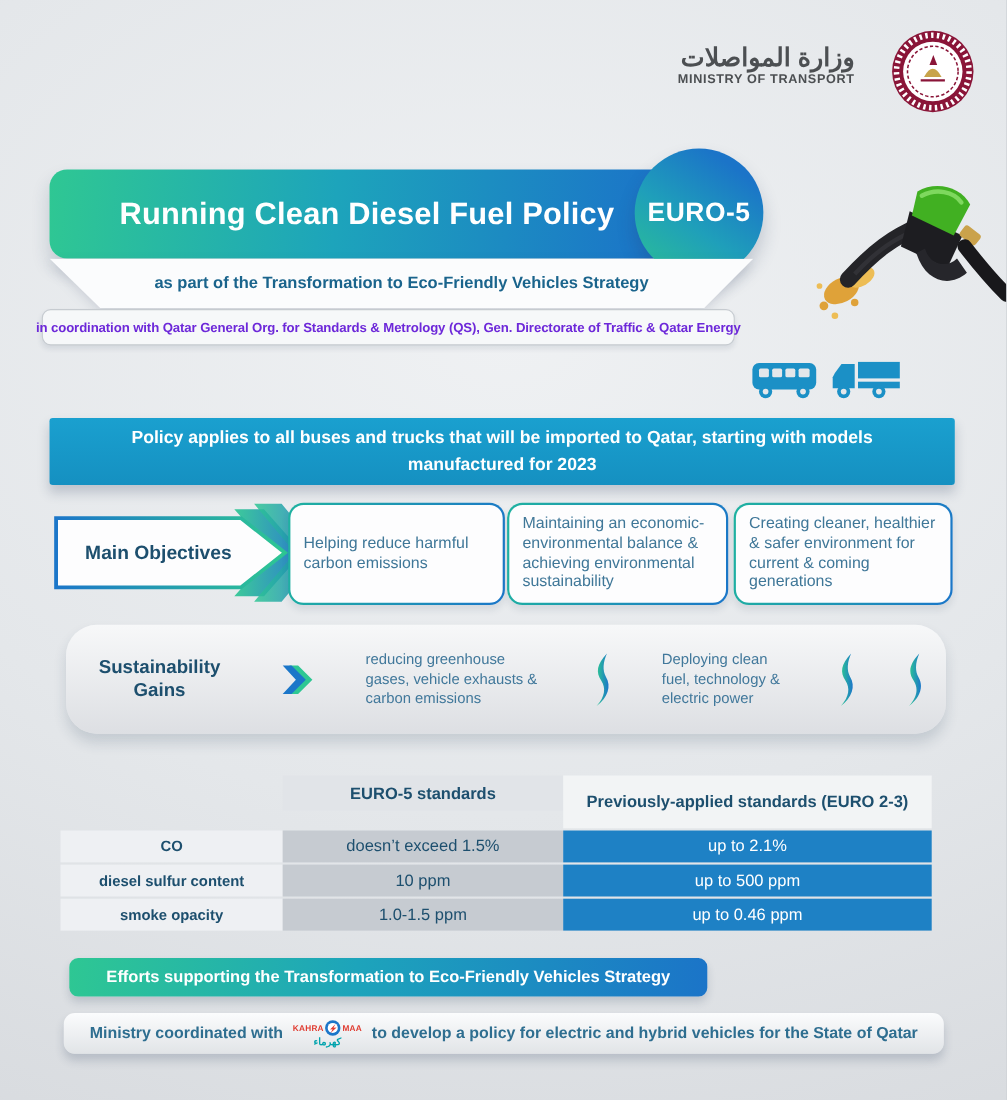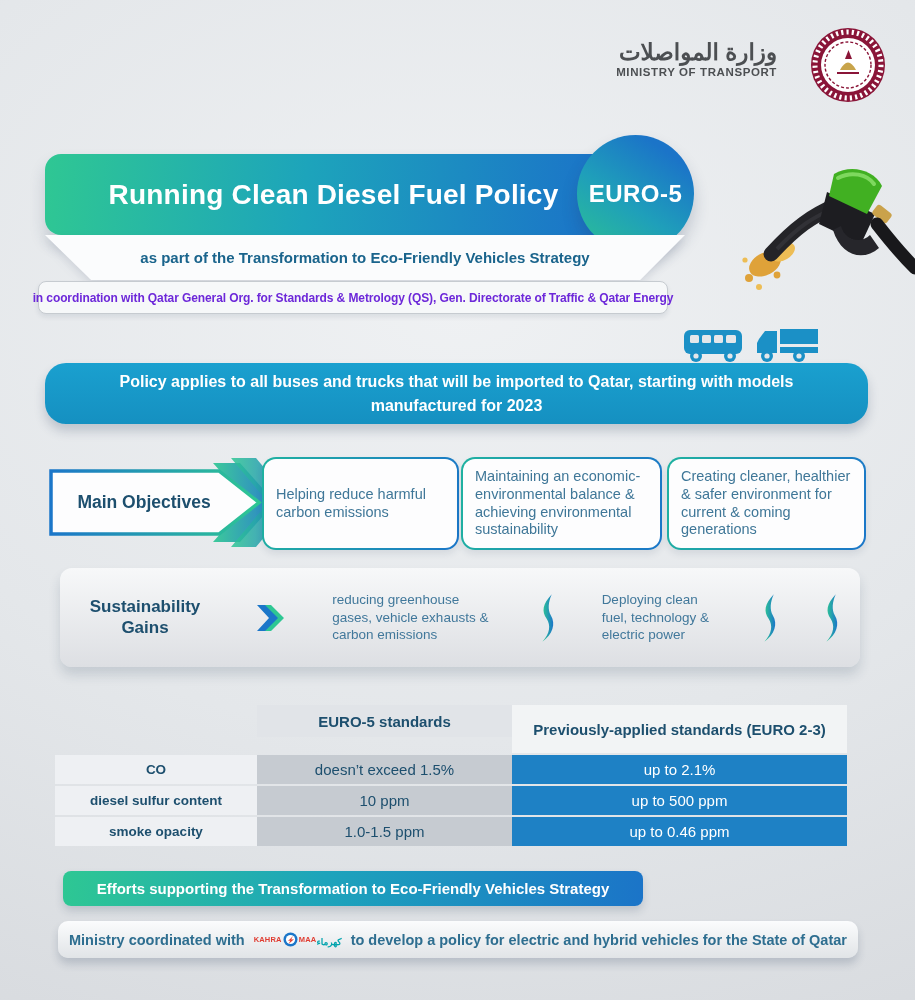--- a/index.html
+++ b/index.html
@@ -44,21 +44,21 @@
     display:flex;align-items:center;justify-content:center;white-space:nowrap;
   }
   .coord-pill span{color:#6d28d9;font-size:12px;font-weight:bold;letter-spacing:-.1px;}
 
   
   .nozzle{right:0;top:132px;width:178px;height:168px;}
 
   
   .vehicles{left:683px;top:327px;width:140px;height:36px;display:flex;gap:12px;align-items:flex-end;}
   .policy-banner{
-    left:45px;top:363px;width:823px;height:61px;border-radius:21px;
+    left:45px;top:380px;width:823px;height:61px;border-radius:3px;
     background:linear-gradient(180deg,#1aa0cf 0%,#1590c1 100%);
     box-shadow:0 7px 11px rgba(40,60,90,.22);
     display:flex;align-items:center;justify-content:center;
   }
   .policy-banner span{color:#fff;font-size:16px;font-weight:bold;text-align:center;max-width:762px;line-height:1.45;}
 
   
   .obj-arrow{left:43px;top:457px;width:250px;height:91px;}
   .obj-arrow .label{
     position:absolute;left:16px;top:0;width:170px;height:91px;
@@ -74,21 +74,21 @@
     box-sizing:border-box;width:100%;height:100%;border-radius:12px;background:#fdfdfe;
     display:flex;align-items:center;padding:6px 12px;
     color:#3f7798;font-size:14.5px;line-height:1.24;font-weight:500;
   }
   .obj1{left:262px;top:457px;width:193px;}
   .obj2{left:461px;top:457px;width:197px;}
   .obj3{left:667px;top:457px;width:195px;}
 
   
   .sus-panel{
-    left:60px;top:568px;width:800px;height:99px;border-radius:12px;
+    left:60px;top:568px;width:800px;height:99px;border-radius:28px;
     background:linear-gradient(180deg,#f7f8f9 0%,#dddfe3 100%);
     box-shadow:0 8px 12px rgba(40,60,90,.16);
     display:flex;align-items:center;justify-content:space-between;
     box-sizing:border-box;padding:0 20px;
   }
   .sus-label{width:130px;text-align:center;color:#1d4f6e;font-size:17px;font-weight:bold;line-height:1.2;}
   .sus-item{color:#41789b;font-size:13.5px;line-height:1.3;font-weight:500;}
   .sus-i1{width:162px;} .sus-i2{width:114px;} .sus-i3{width:102px;} .sus-i4{width:178px;}
   .sus-chev{width:32px;height:34px;flex:none;}
   .sus-swoosh{width:17px;height:56px;flex:none;}
@@ -114,21 +114,21 @@
     display:flex;align-items:center;justify-content:center;white-space:nowrap;
   }
   .efforts-banner span{color:#fff;font-size:15px;font-weight:bold;}
   .coord-bar{
     left:58px;top:921px;width:800px;height:37px;border-radius:10px;
     background:linear-gradient(180deg,#fbfcfd 0%,#e1e4e7 100%);
     box-shadow:0 6px 9px rgba(40,60,90,.20);
     display:flex;align-items:center;justify-content:center;gap:9px;white-space:nowrap;
   }
   .coord-bar .txt{color:#2e6e90;font-size:14.5px;font-weight:bold;}
-  .kahramaa{display:flex;align-items:flex-end;line-height:1;}
+  .kahramaa{display:flex;flex-direction:column;align-items:center;line-height:1;}
   .kah-row{display:flex;align-items:center;gap:1px;}
   .kah-red{color:#e03c31;font-size:7.5px;font-weight:bold;letter-spacing:.2px;}
   .kah-ar{color:#00a3ad;font-size:9px;font-weight:bold;margin-top:1px;}
 </style>
 </head>
 <body>
 
 <div class="canvas">
 
   <svg width="0" height="0" style="position:absolute" aria-hidden="true">

